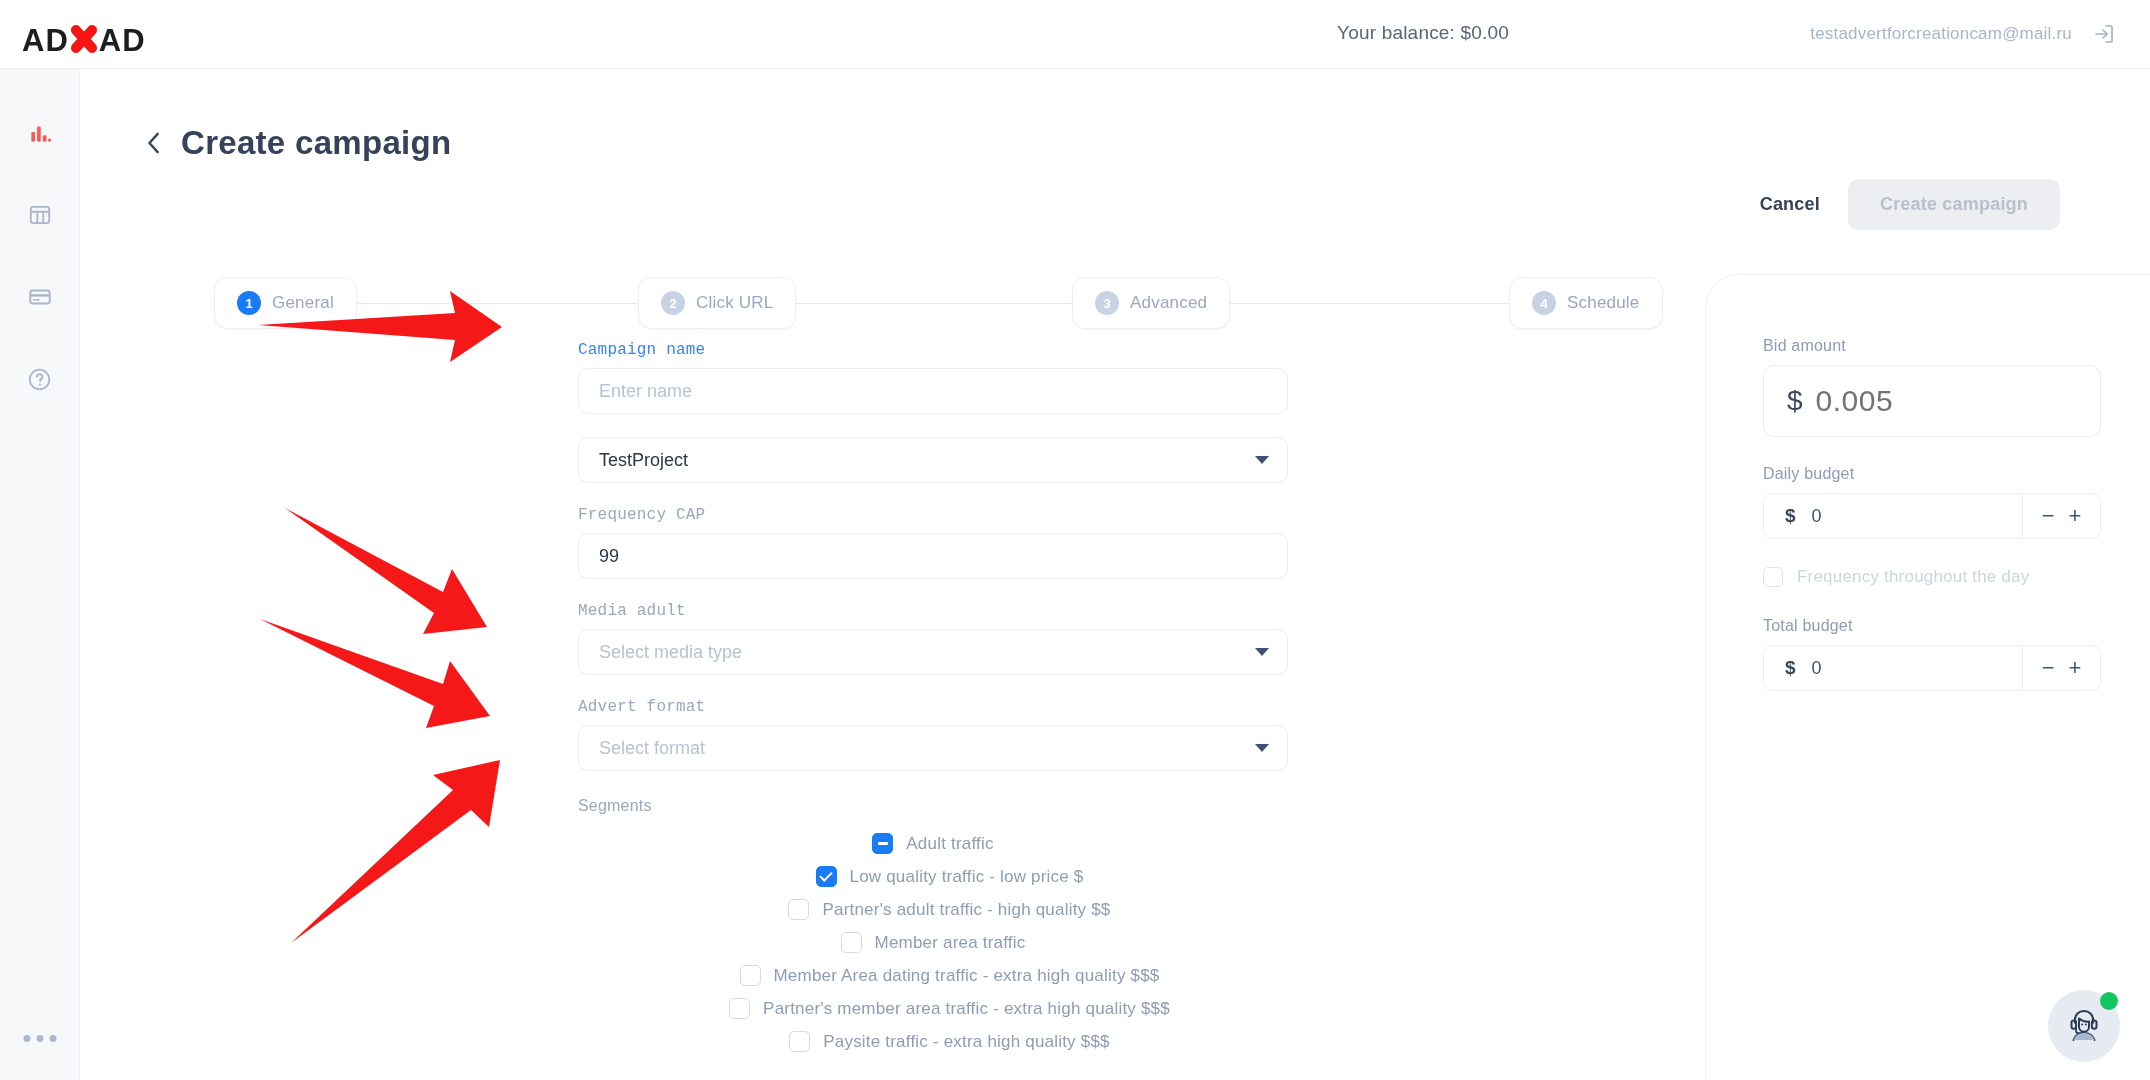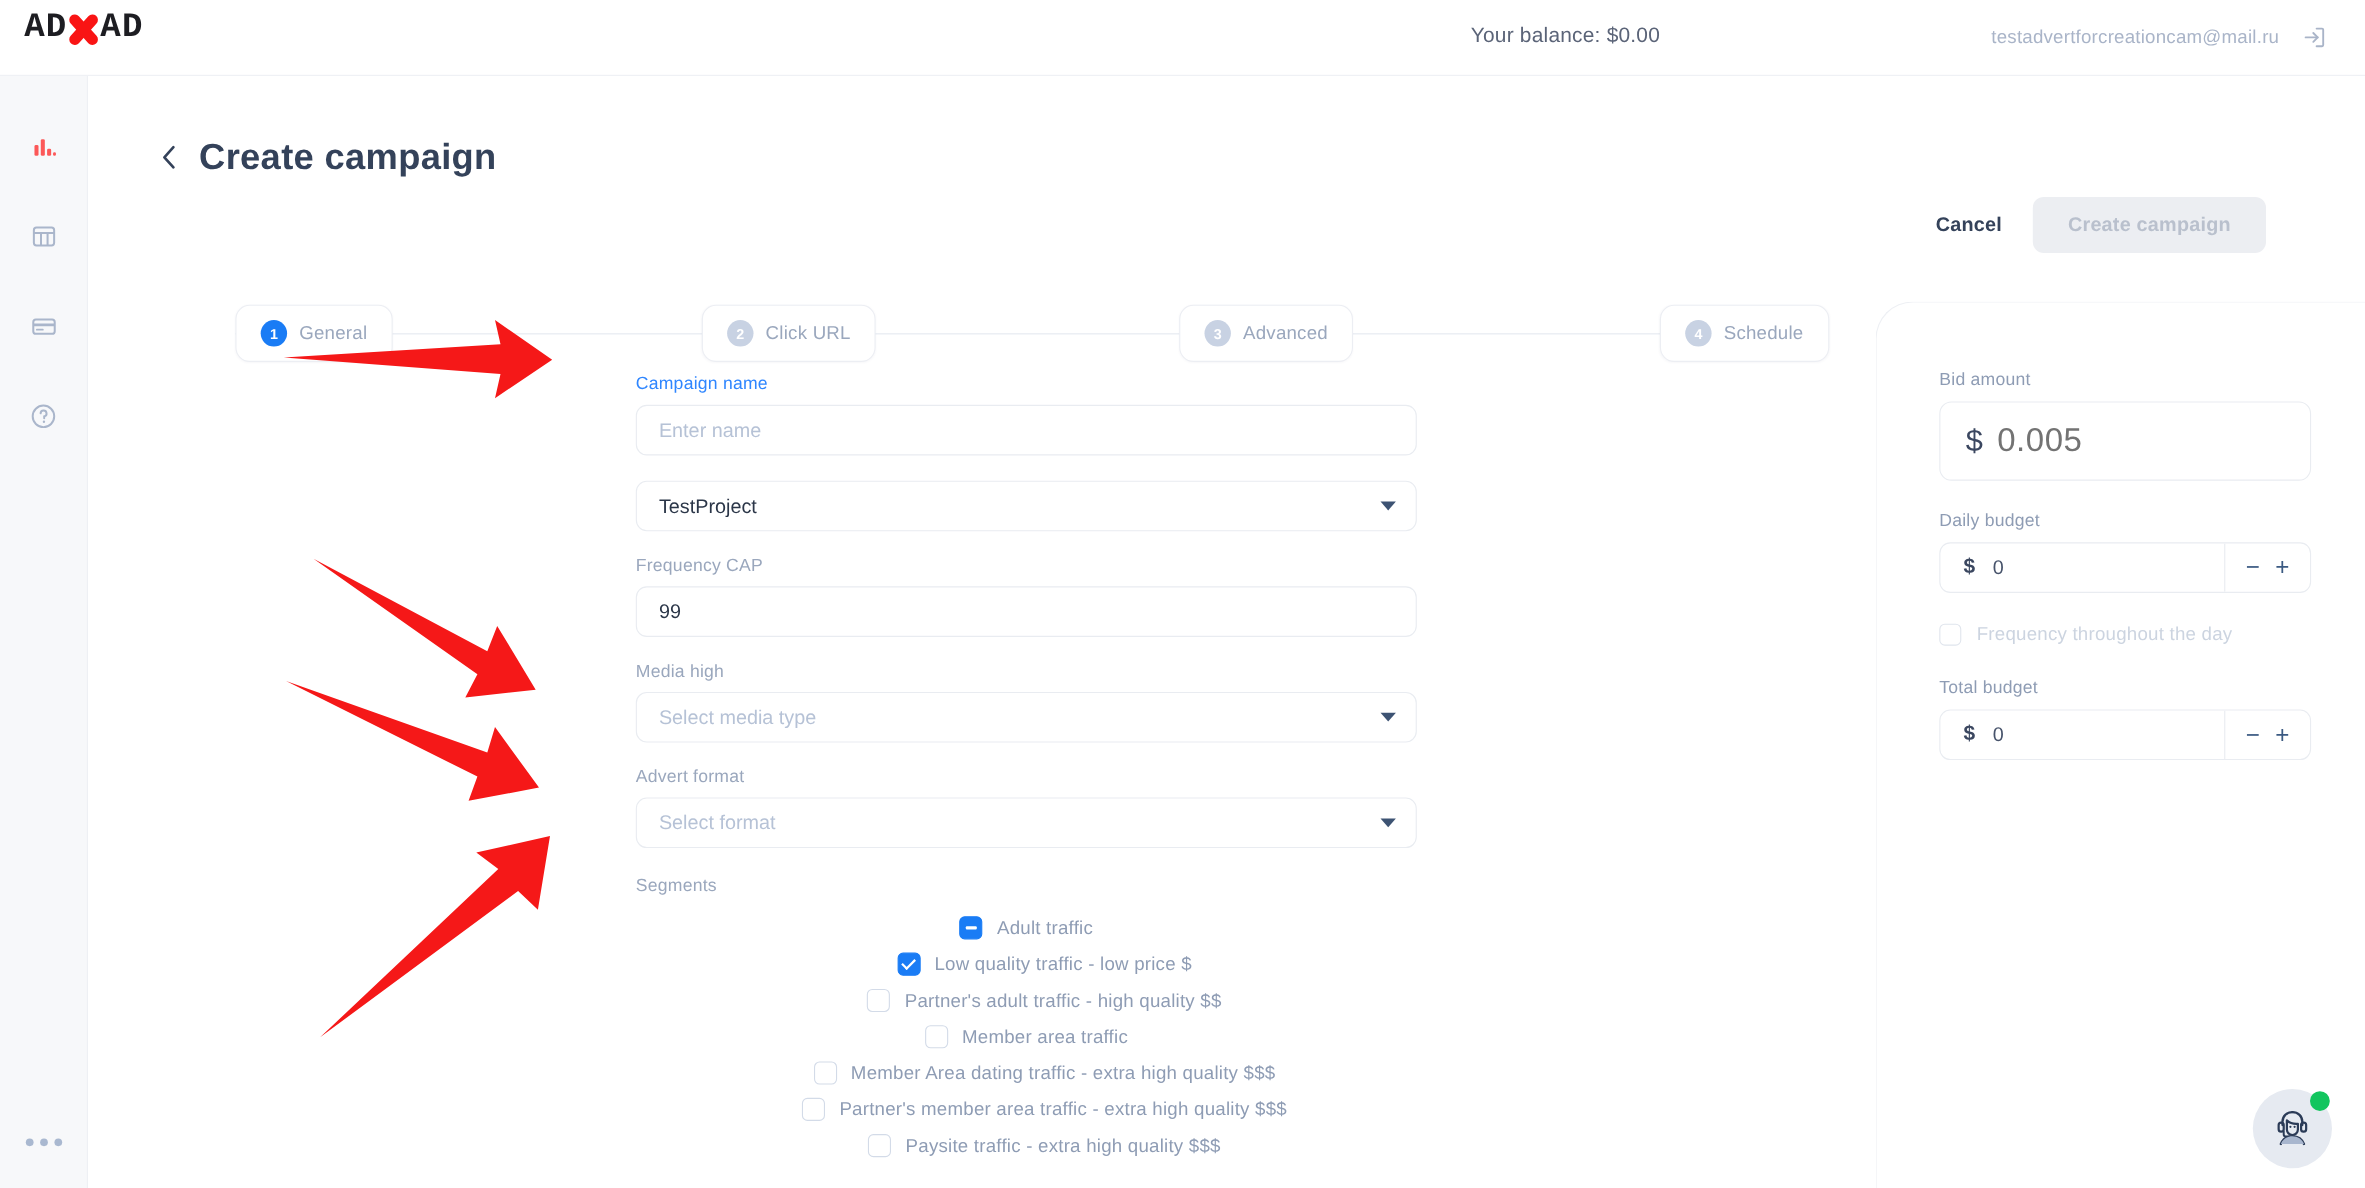--- a/index.html
+++ b/index.html
@@ -10,21 +10,21 @@
     background: #ffffff;
   }
   .app { position: relative; width: 2150px; height: 1080px; }
 
   
   .topbar {
     position: absolute; top: 0; left: 0; width: 2150px; height: 69px;
     background: #ffffff; border-bottom: 1px solid #eef0f4;
     display: flex; align-items: center; z-index: 20;
   }
-  .logo { position: absolute; left: 22px; top: 10px; width: 150px; height: 46px; display:flex; align-items:flex-start;font-family:Liberation Mono, monospace; }
+  .logo { position: absolute; left: 22px; top: 10px; width: 150px; height: 46px; display:flex; align-items:flex-end; }
   .logo-text { font-size: 31px; font-weight: 800; color: #1d1d22; letter-spacing: 1px; line-height:1; }
   .logo-x { position: relative; width: 34px; height: 34px; display:inline-block; margin: 0 -2px; }
   .logo-x::before, .logo-x::after {
     content:""; position:absolute; left:50%; top:50%; width: 10px; height: 34px;
     background:#f91414; border-radius: 5px; transform-origin:center;
   }
   .logo-x::before { transform: translate(-50%,-50%) rotate(42deg); }
   .logo-x::after  { transform: translate(-50%,-50%) rotate(-42deg); }
 
   .balance {
@@ -91,21 +91,21 @@
     background: #c8d2e3; color: #fff; font-size: 13px; font-weight: 700;
     display: flex; align-items: center; justify-content: center;
   }
   .step.active .step-badge { background: #1a7cf5; }
   .step-label { font-size: 17px; color: #9aa7bd; letter-spacing:.2px; }
   .step.active .step-label { color: #9aa7bd; }
 
   
   .form { position: absolute; top: 272px; left: 498px; width: 710px; }
   .field { margin-bottom: 23px; }
-  .field-label { display:block; font-size: 16px; color: #9aa7bd; margin-bottom: 9px; letter-spacing:.2px; }
+  .field-label { display:block; font-size: 16px; color: #9aa7bd; margin-bottom: 9px; letter-spacing:.2px;font-family:Liberation Mono, monospace; }
   .field-label.focused { color: #2f86ff; }
   .control {
     position: relative; width: 710px; height: 46px;
     border: 1px solid #e9ecf1; border-radius: 10px; background: #fff;
     display: flex; align-items: center; padding: 0 20px;
     font-size: 18px; color: #2b3648; cursor: text;
   }
   .control.select { cursor: pointer; }
   .control .placeholder { color: #b6c2d6; }
   .control .value { color: #2b3648; }
@@ -309,21 +309,21 @@
       </div>
 
       <div class="field">
         <label class="field-label">Frequency CAP</label>
         <div class="control">
           <span class="value">99</span>
         </div>
       </div>
 
       <div class="field">
-        <label class="field-label">Media high</label>
+        <label class="field-label">Media adult</label>
         <div class="control select">
           <span class="placeholder">Select media type</span>
           <span class="caret"></span>
         </div>
       </div>
 
       <div class="field">
         <label class="field-label">Advert format</label>
         <div class="control select">
           <span class="placeholder">Select format</span>

